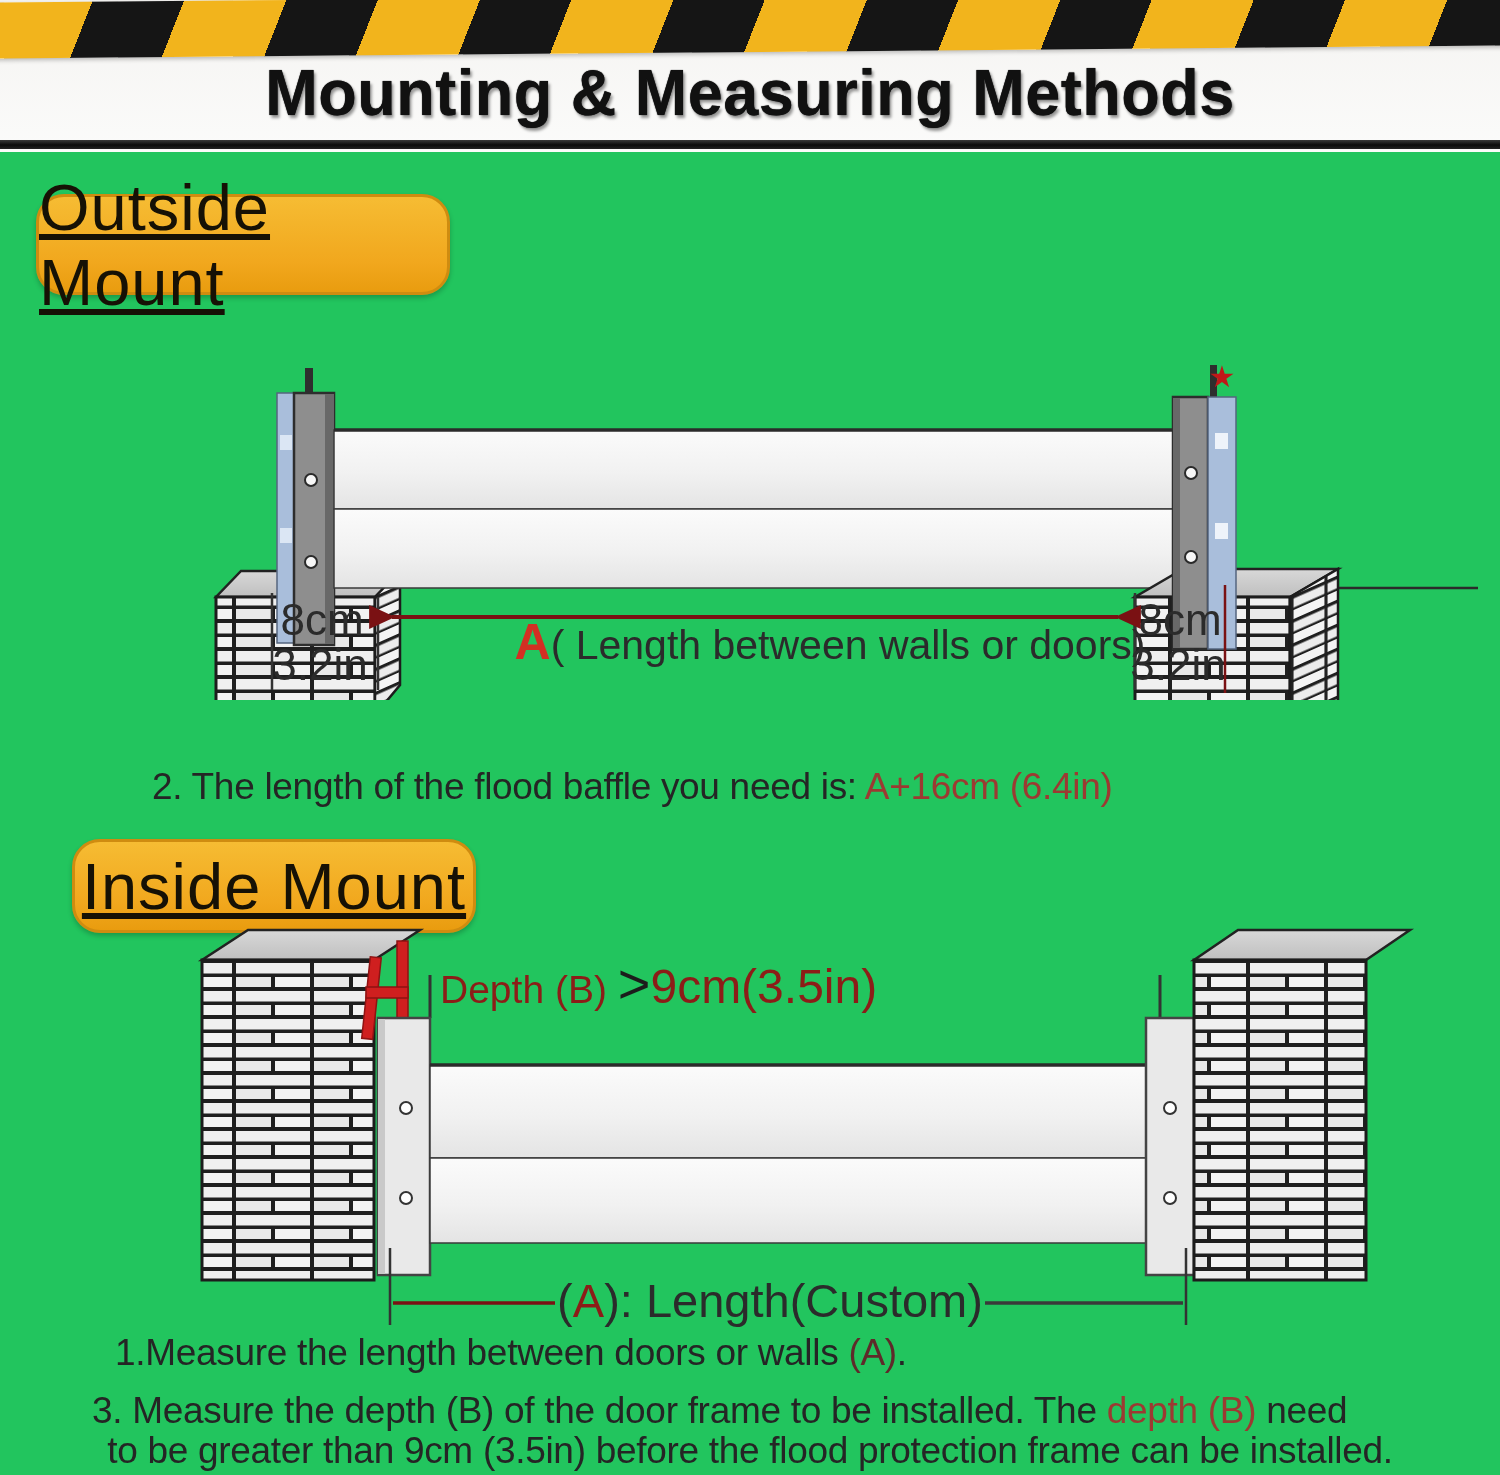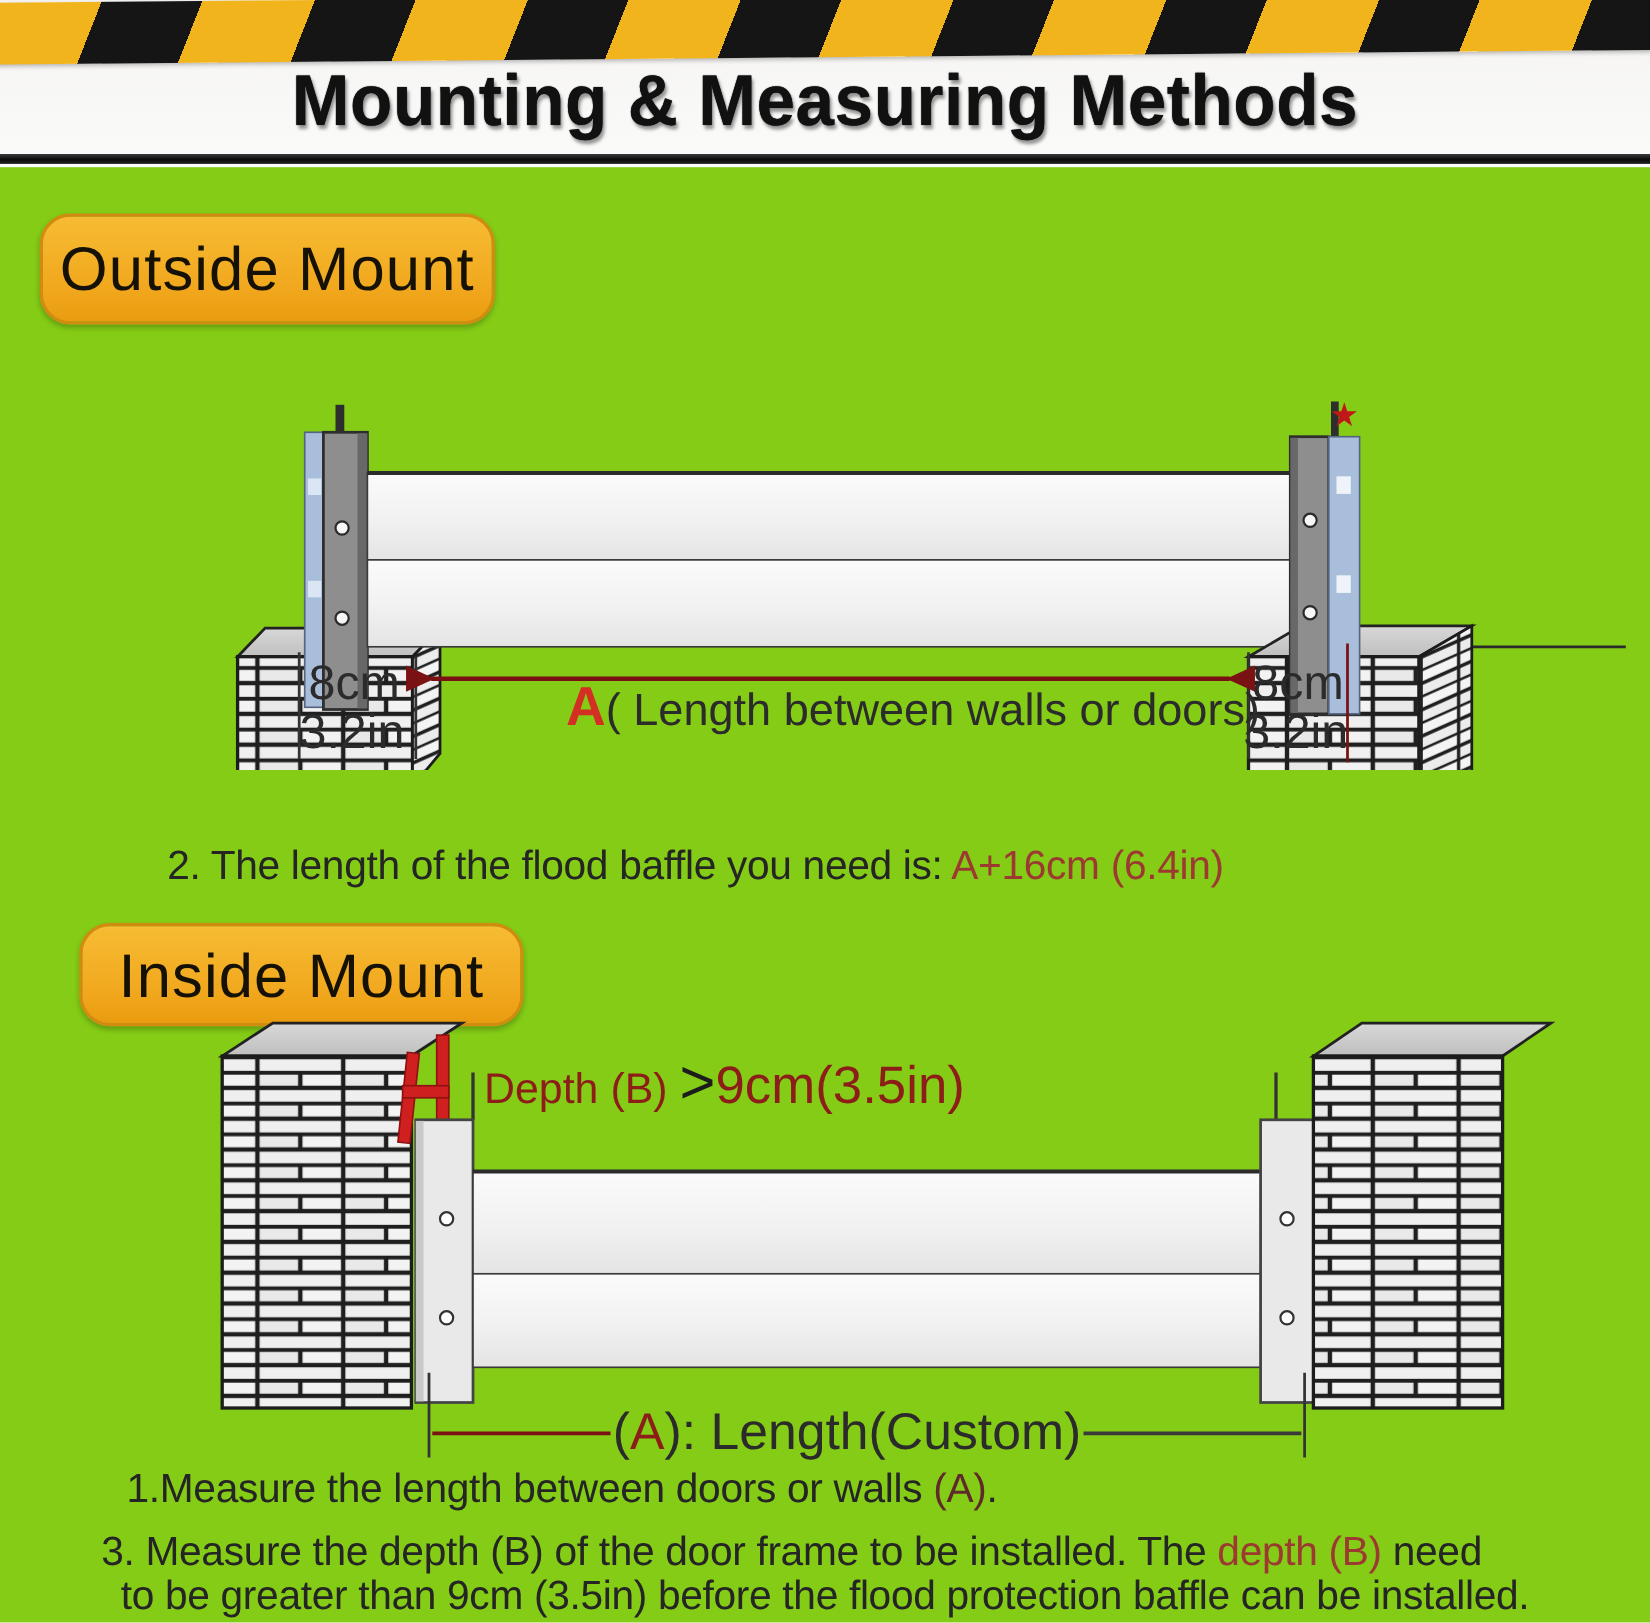--- a/index.html
+++ b/index.html
@@ -1,36 +1,36 @@
 <!DOCTYPE html>
 <html style="--tape-yellow: #f2b41c; --tape-black: #151515; --badge-yellow: #f1a71d; --badge-yellow-hi: #f6bc33; --badge-yellow-lo: #e99c0f; --badge-border: #cf8c10; --title-black: #111111; --bright-red: #d32f23; --dim-red: #7a1113; --maroon: #8c1d18; --accent-red: #9c3a32; --accent-dark: #5f2a2a; --channel-blue: #a9bedb; --bracket-gray: #8e8e8e; --channel-gray: #e9e9e9;"><head>
 <meta charset="utf-8">
 <style>
   html,body{margin:0;padding:0;background:#ffffff;}
-  .page{position:relative;width:1500px;height:1475px;background:#84cc16;overflow:hidden;
+  .page{position:relative;width:1500px;height:1475px;background:#22c55e;overflow:hidden;
         font-family:"Liberation Sans",sans-serif;color:#222;}
   
   .header-band{position:absolute;left:0;top:0;width:1500px;height:152px;
         background:linear-gradient(#f4f3f1,#fbfbfa);}
   .tape{position:absolute;left:-10px;top:-4px;width:1520px;height:56px;
         background:repeating-linear-gradient(112deg,
           var(--tape-yellow) 0 95px, var(--tape-black) 95px 180px);
         transform:rotate(-0.5deg);box-shadow:0 2px 4px rgba(0,0,0,.25);}
   .page-title{position:absolute;left:0;top:56px;width:1500px;margin:0;
         text-align:center;font-size:63px;font-weight:bold;letter-spacing:.5px;
         color:var(--title-black);transform:scaleY(1.04);
         text-shadow:2px 3px 3px rgba(0,0,0,.40),0 0 1px #000;}
   .header-rule{position:absolute;left:0;top:140px;width:1500px;height:9px;
         background:linear-gradient(#3a3a3a,#0b0b0b 55%,#222);}
   
   .badge{position:absolute;display:flex;align-items:center;justify-content:center;
         background:linear-gradient(var(--badge-yellow-hi),var(--badge-yellow) 70%,var(--badge-yellow-lo));
         border:3px solid var(--badge-border);border-radius:28px;
         box-shadow:0 3px 5px rgba(0,0,0,.22);}
-  .badge span{font-size:56px;color:#161105;letter-spacing:1px;}
+  .badge span{font-size:65px;color:#161105;letter-spacing:1px;text-decoration:underline;}
   .badge-outside{left:36px;top:194px;width:408px;height:95px;}
   .badge-inside{left:28px;top:839px;width:398px;height:88px;margin-left:44px;}
   
   .diagram{position:absolute;left:0;}
   svg text{font-family:"Liberation Sans",sans-serif;}
   .t-dim{font-size:44px;fill:#2b2b2b;}
   .t-span-accent{font-size:50px;font-weight:bold;fill:var(--bright-red);}
   .t-span-rest{font-size:41px;fill:#2b2b2b;}
   .t-depth-label{font-size:39px;fill:var(--maroon);}
   .t-depth-gt{font-size:56px;fill:#1c1c1c;}
@@ -212,15 +212,15 @@
       <line x1="390" y1="343" x2="390" y2="420" stroke="#333" stroke-width="2.5"></line>
       <line x1="1186" y1="343" x2="1186" y2="420" stroke="#333" stroke-width="2.5"></line>
       <line x1="393" y1="398" x2="555" y2="398" style="stroke:var(--dim-red)" stroke-width="3.5"></line>
       <line x1="985" y1="398" x2="1183" y2="398" stroke="#3a3a3a" stroke-width="3.5"></line>
       <text x="770" y="412" text-anchor="middle"><tspan class="t-len">(</tspan><tspan class="t-len-accent">A</tspan><tspan class="t-len">): Length(Custom)</tspan></text>
     </g>
   </svg>
 
   <div class="step" style="left:115px;top:1332px"><span>1.Measure the length between doors or walls </span><span class="accent-soft">(A)</span><span>.</span></div>
   <div class="step" style="left:92px;top:1390px"><span>3. Measure the depth (B) of the door frame to be installed. The </span><span class="accent-strong">depth (B)</span><span> need</span></div>
-  <div class="step step-center" style="top:1430px">to be greater than 9cm (3.5in) before the flood protection baffle can be installed.</div>
+  <div class="step step-center" style="top:1430px">to be greater than 9cm (3.5in) before the flood protection frame can be installed.</div>
 
 </div>
 
 </body></html>

